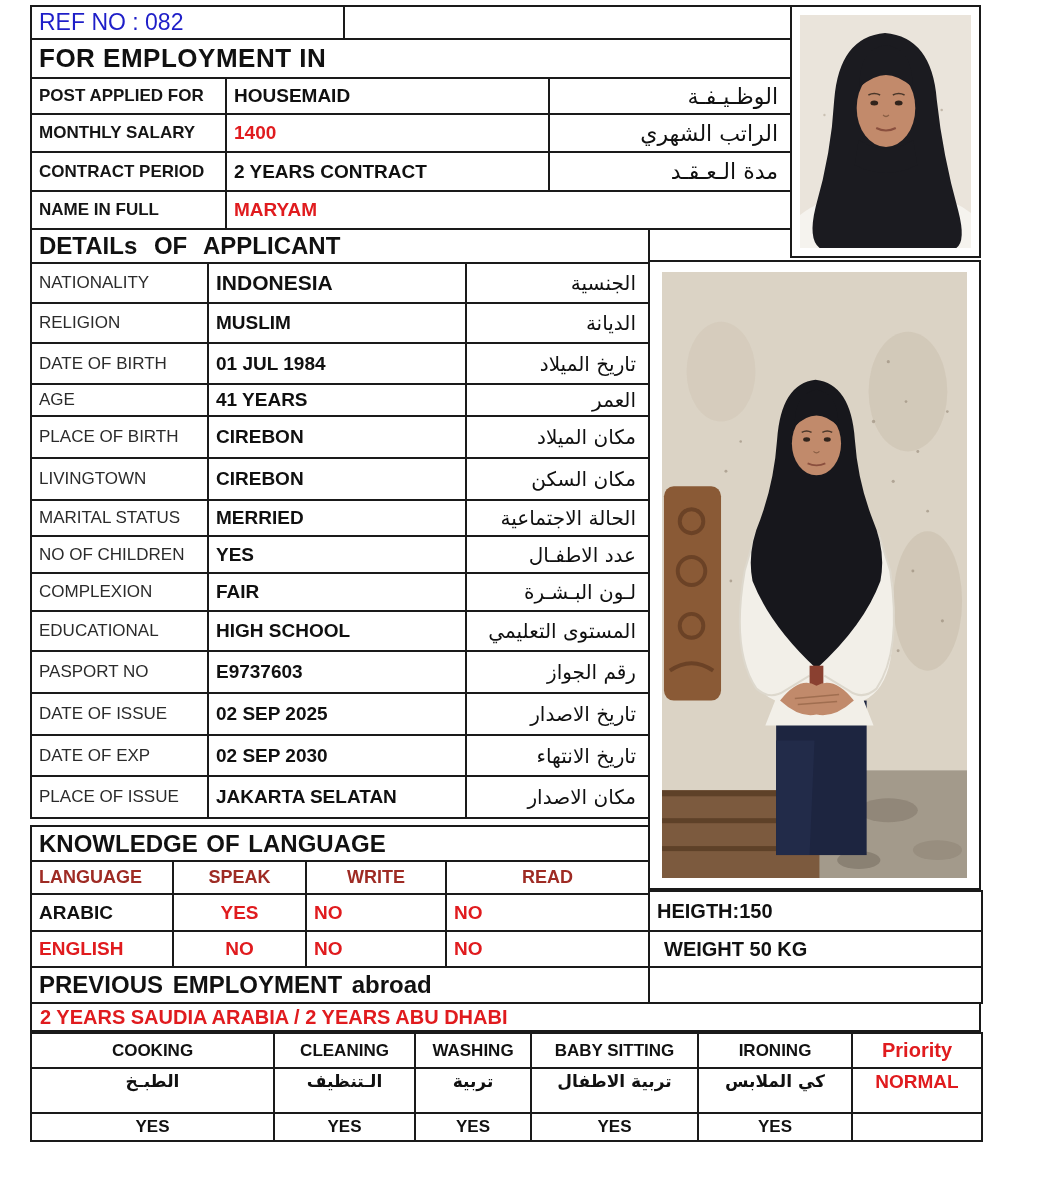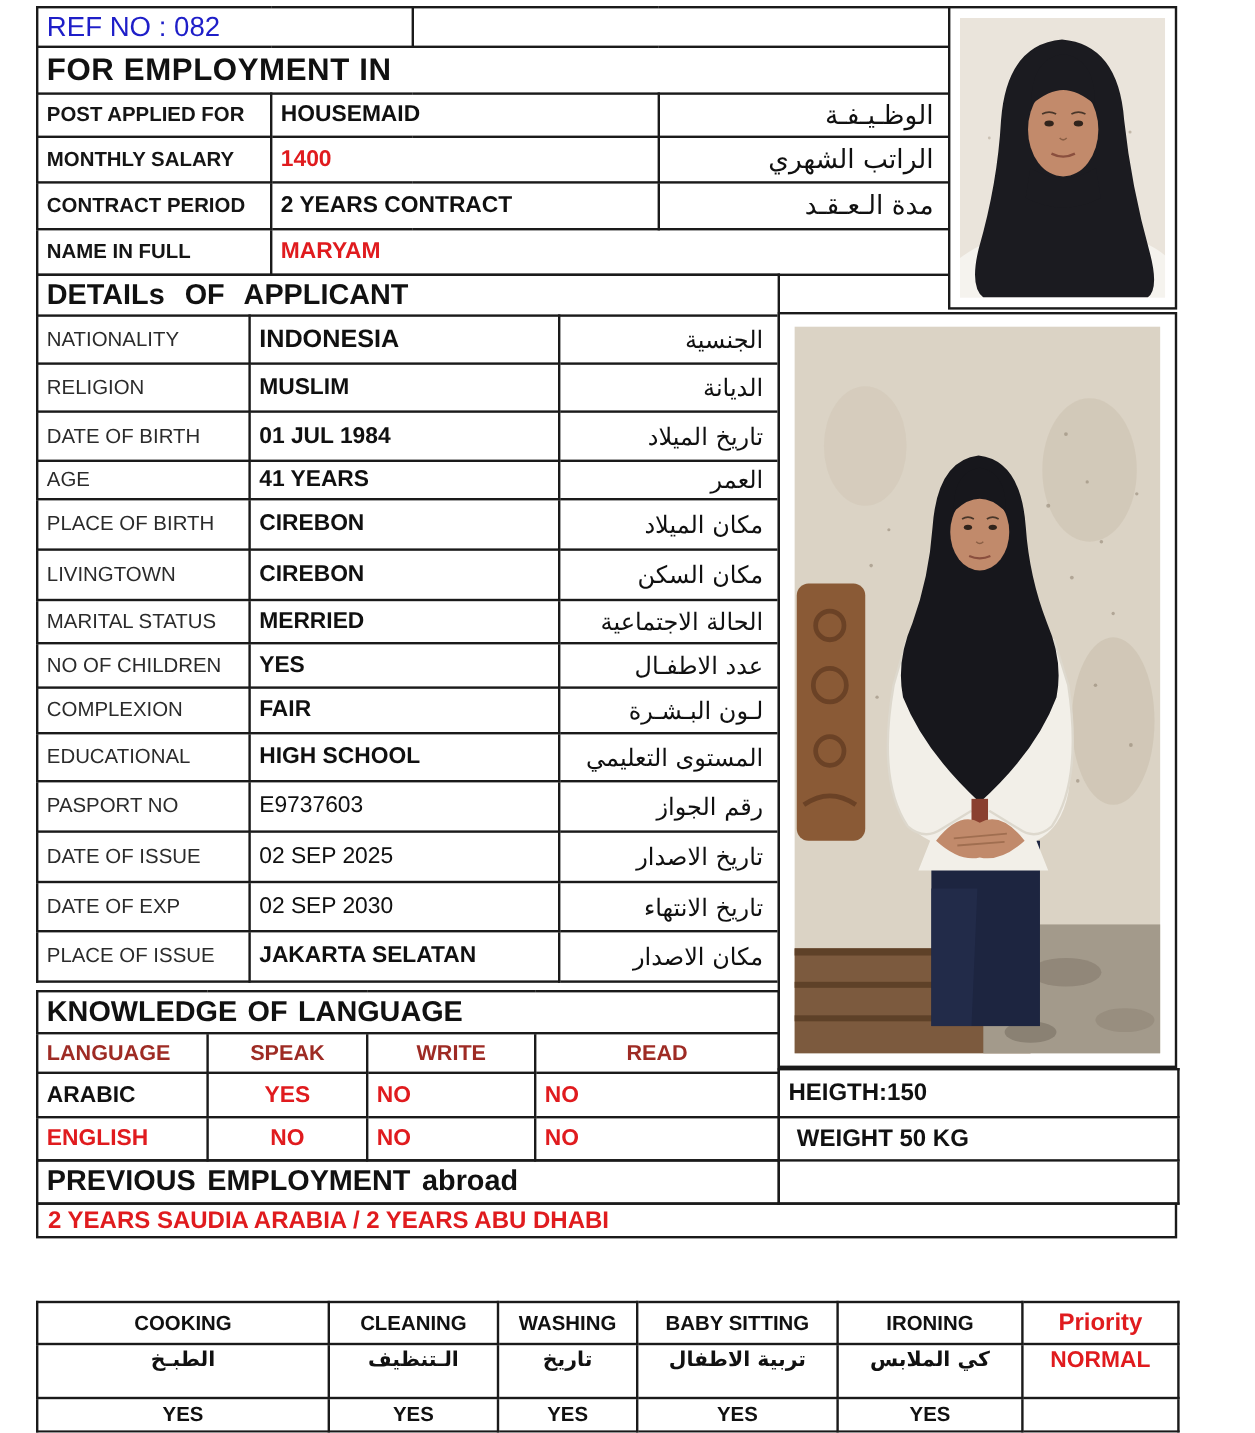--- a/index.html
+++ b/index.html
@@ -7,21 +7,21 @@
   body { font-family:"Liberation Sans", sans-serif; color:#111; }
   .page { position:relative; width:1046px; height:1194px; background:#fff; overflow:hidden; }
   .abs { position:absolute; }
 
   table { border-collapse:collapse; table-layout:fixed; }
   td { border:2px solid #1a1a1a; padding:2px 7px; vertical-align:middle; overflow:hidden; white-space:nowrap; }
 
   .label   { font-size:17px; font-weight:700; color:#151515; }
   .dlabel  { font-size:17px; font-weight:400; color:#2b2b2b; }
   .value   { font-size:19px; font-weight:700; color:#101010; }
-  .value.normal { font-weight:400;margin-left:41px; }
+  .value.normal { font-weight:700;margin-left:41px; }
   .ar      { font-family:"DejaVu Sans", sans-serif; font-size:20px; direction:rtl; padding-right:12px; color:#101010; }
   .ar-top  { font-size:22px; }
   .center  { text-align:center; }
 
   .blue    { color:var(--blue); }
   .red     { color:var(--red); }
   .dred    { color:var(--dark_red); }
 
   .refno   { font-size:23px; font-weight:400; }
   .bigtitle{ font-size:26px; font-weight:700; letter-spacing:.5px; padding:3px 7px; }
@@ -305,42 +305,42 @@
         <col style="width:618px">
       </colgroup>
     <tbody>
         <tr style="height:36px">
           <td class="sectitle" style="word-spacing:3px">PREVIOUS EMPLOYMENT abroad</td>
         </tr>
   </tbody>
     </table>
   <div class="abs prevval red" style="left:30px; top:1002px; width:951px; height:30px;">2 YEARS SAUDIA ARABIA / 2 YEARS ABU DHABI</div>
 
-  <table class="abs" style="left:30px; top:1084px; width:951px;">
+  <table class="abs" style="left:30px; top:1032px; width:951px;">
     <colgroup>
         <col style="width:243px">
         <col style="width:141px">
         <col style="width:116px">
         <col style="width:167px">
         <col style="width:154px">
         <col style="width:130px">
       </colgroup>
     <tbody>
         <tr style="height:35px">
       <td class="sk-en">COOKING</td>
       <td class="sk-en">CLEANING</td>
       <td class="sk-en">WASHING</td>
       <td class="sk-en">BABY SITTING</td>
       <td class="sk-en">IRONING</td>
       <td class="priolbl red">Priority</td>
     </tr>
     <tr style="height:45px">
       <td class="sk-ar" style="vertical-align:top">الطبـخ</td>
       <td class="sk-ar" style="vertical-align:top">الـتنظيف</td>
-      <td class="sk-ar" style="vertical-align:top">تاريخ</td>
+      <td class="sk-ar" style="vertical-align:top">تربية</td>
       <td class="sk-ar" style="vertical-align:top">تربية الاطفال</td>
       <td class="sk-ar" style="vertical-align:top">كي الملابس</td>
       <td class="priothn red" style="vertical-align:top">NORMAL</td>
     </tr>
     <tr style="height:28px">
       <td class="sk-yes">YES</td>
       <td class="sk-yes">YES</td>
       <td class="sk-yes">YES</td>
       <td class="sk-yes">YES</td>
       <td class="sk-yes">YES</td>

